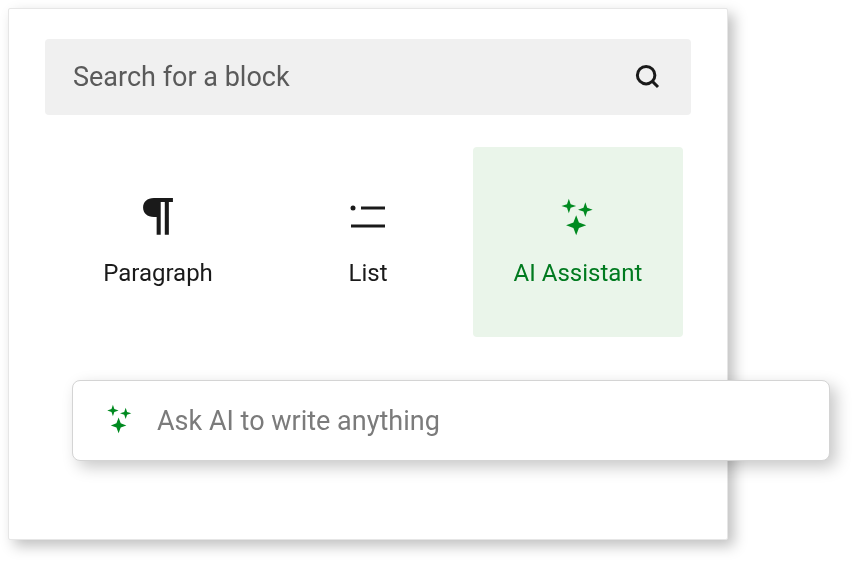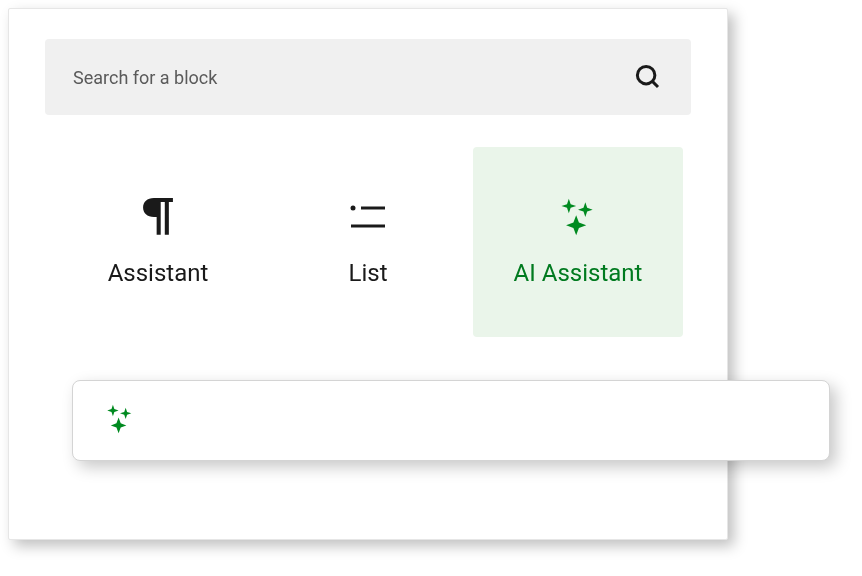--- a/index.html
+++ b/index.html
@@ -31,21 +31,21 @@
       height: 76px;
       background: #f0f0f0;
       border: none;
       border-radius: 4px;
       display: flex;
       align-items: center;
       justify-content: space-between;
       padding: 0 28px;
     }
     .search-placeholder {
-      font-size: 18px;
+      font-size: 27px;
       color: #5a5a5a;
       font-weight: 400;
     }
     .search-icon-wrap {
       display: flex;
       align-items: center;
       justify-content: center;
     }
     .blocks-row {
       margin-top: 32px;
@@ -120,21 +120,21 @@
   </div>
 
   <div class="blocks-row">
 
     <div class="block-item">
       <span class="block-icon">
         <svg width="34" height="38" viewBox="0 0 24 28" fill="#1a1a1a">
           <path d="M9 0 C4 0 1 3 1 7 C1 11 4 14 9 14 L11 14 L11 27 L14 27 L14 3 L17 3 L17 27 L20 27 L20 3 L23 3 L23 0 Z"></path>
         </svg>
       </span>
-      <span class="block-label">Assistant</span>
+      <span class="block-label">Paragraph</span>
     </div>
 
     <div class="block-item">
       <span class="block-icon">
         <svg width="38" height="30" viewBox="0 0 38 30" fill="none" stroke="#1a1a1a" stroke-width="3">
           <circle cx="4" cy="6" r="2.5" fill="#1a1a1a" stroke="none"></circle>
           <line x1="12" y1="6" x2="36" y2="6"></line>
           <line x1="2" y1="24" x2="36" y2="24"></line>
         </svg>
       </span>
@@ -156,13 +156,14 @@
 </div>
 
 <div class="ai-prompt">
   <span class="sparkle-small">
     <svg width="34" height="34" viewBox="0 0 48 48" fill="#008a20">
       <path d="M14 4 L16 10 L22 12 L16 14 L14 20 L12 14 L6 12 L12 10 Z"></path>
       <path d="M32 8 L34 14 L40 16 L34 18 L32 24 L30 18 L24 16 L30 14 Z"></path>
       <path d="M22 22 L25 30 L33 33 L25 36 L22 44 L19 36 L11 33 L19 30 Z"></path>
     </svg>
   </span>
+  <span class="ai-prompt-text">Ask AI to write anything</span>
 </div>
 
 </body></html>

